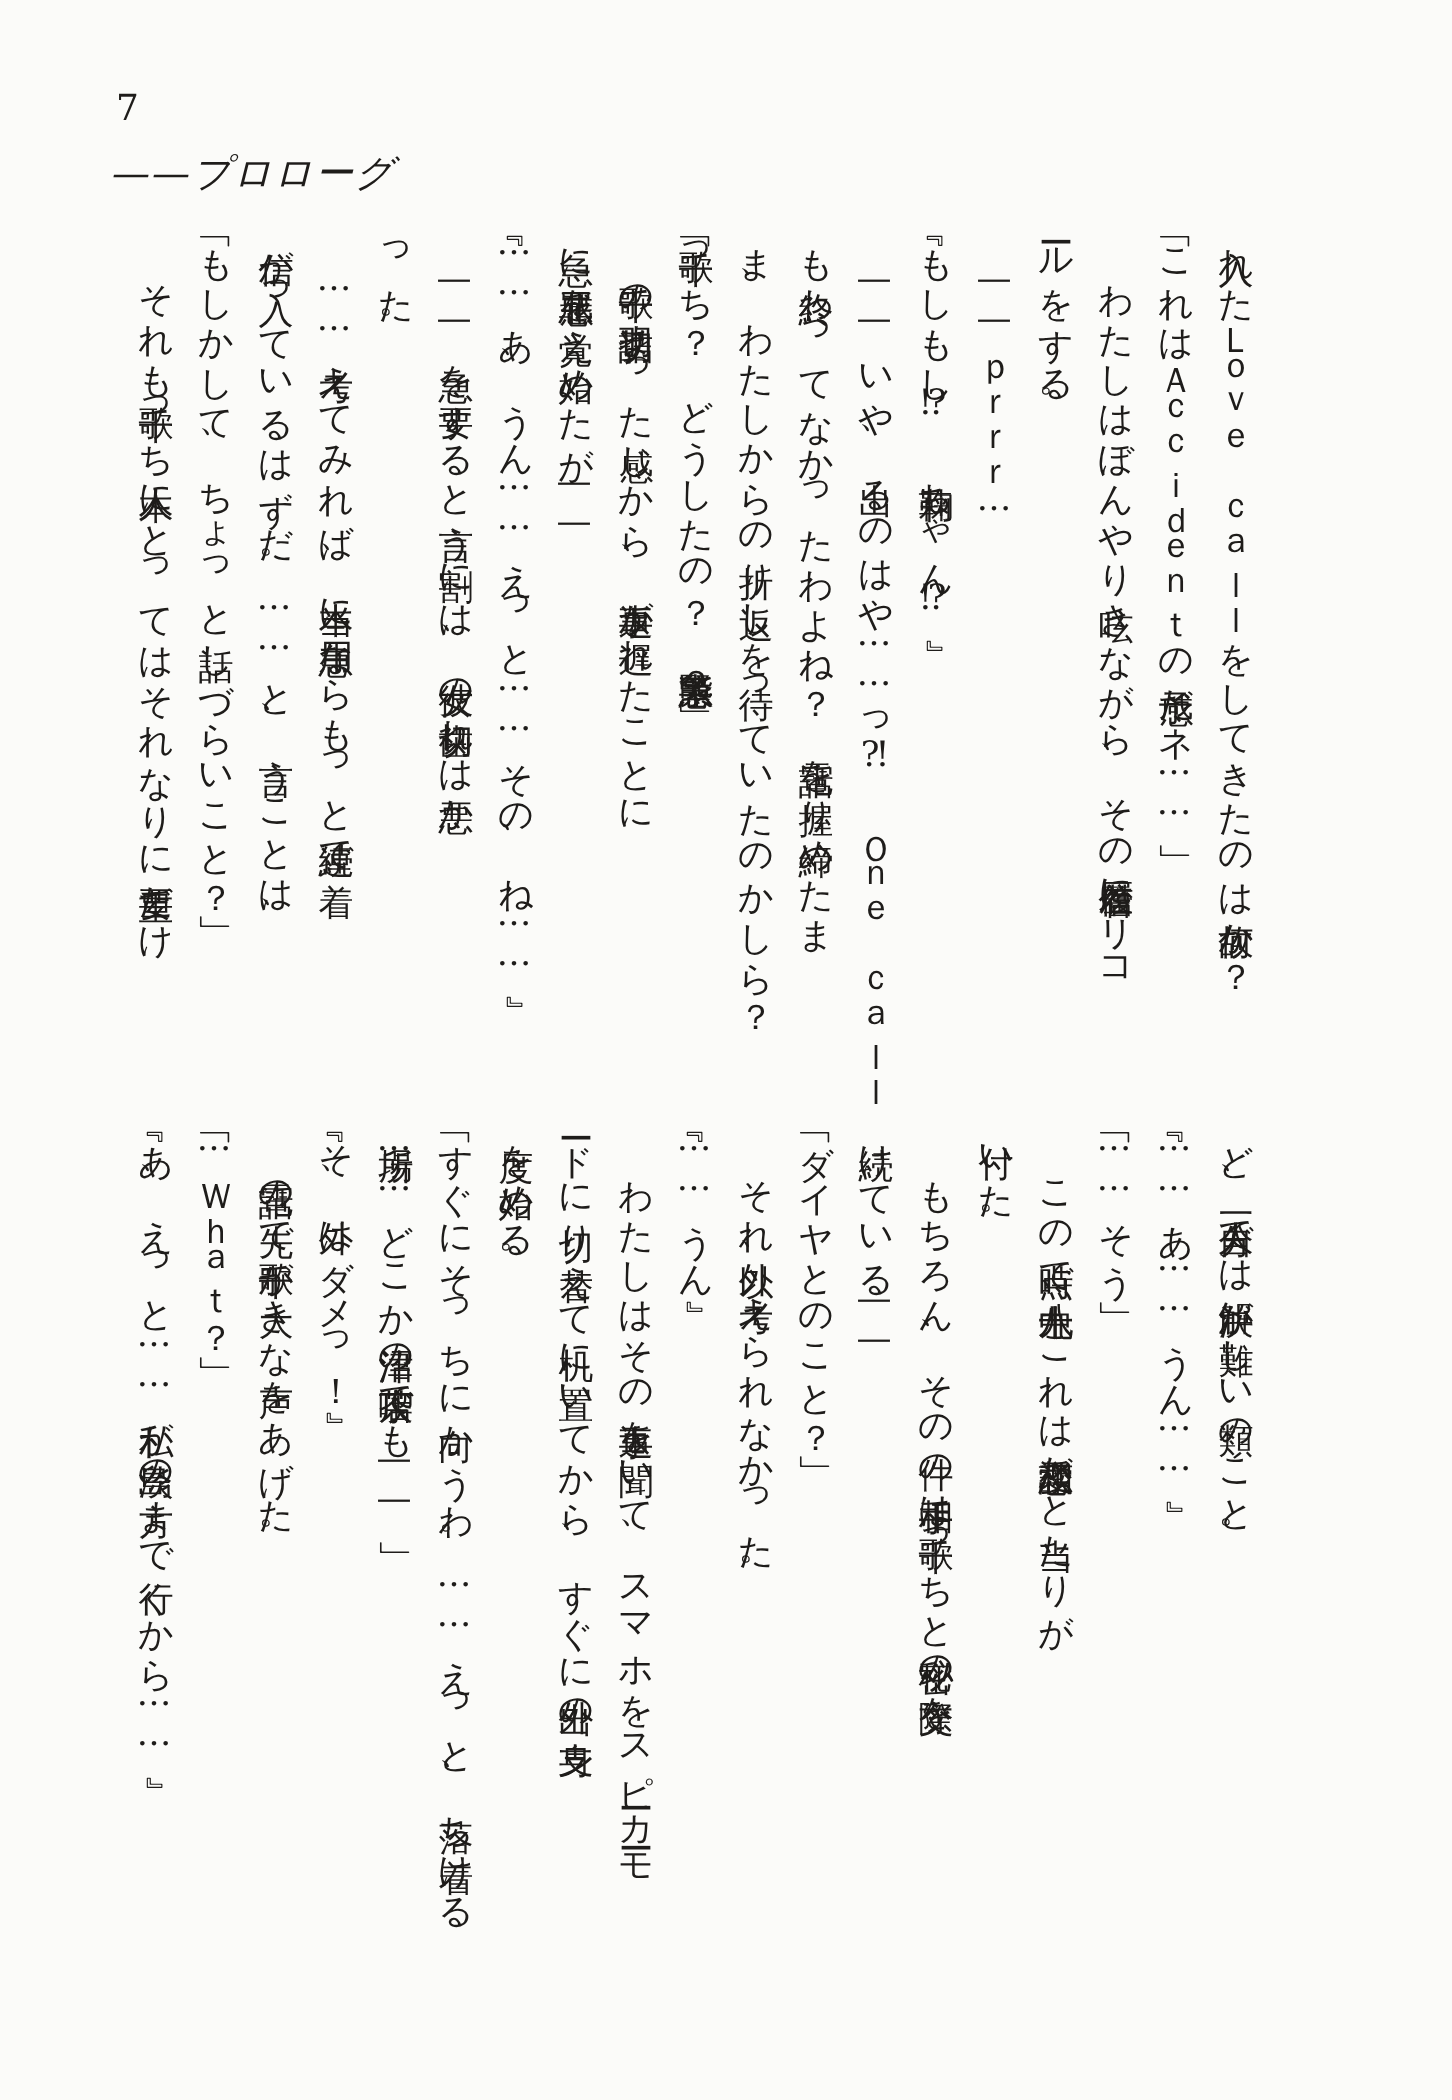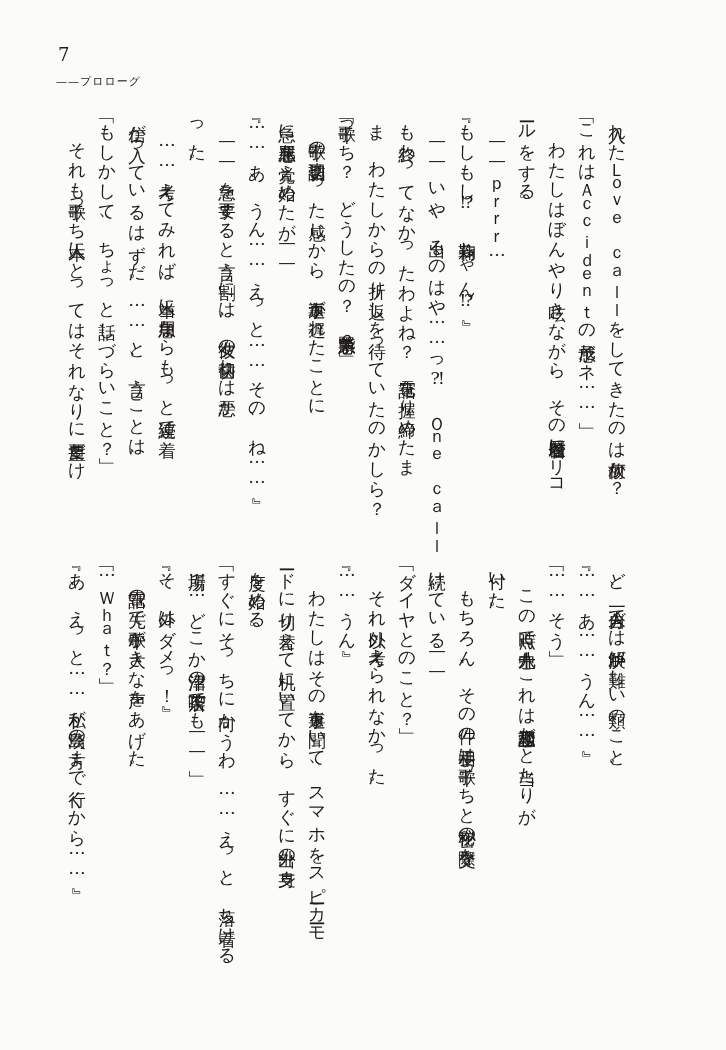--- a/index.html
+++ b/index.html
@@ -19,22 +19,23 @@
     position: absolute;
     top: 44px;
     left: 58px;
     font-size: 18px;
     letter-spacing: 1px;
   }
   .chapter-heading {
     position: absolute;
     top: 74px;
     left: 56px;
-    font-size: 11px;
+    font-size: 19px;
     letter-spacing: 1px;
+    font-style: italic;
   }
   .vblock {
     position: absolute;
     right: 94px;
     height: 434px;
     writing-mode: vertical-rl;
     text-orientation: upright;
     font-size: 17.5px;
     line-height: 30px;
   }

